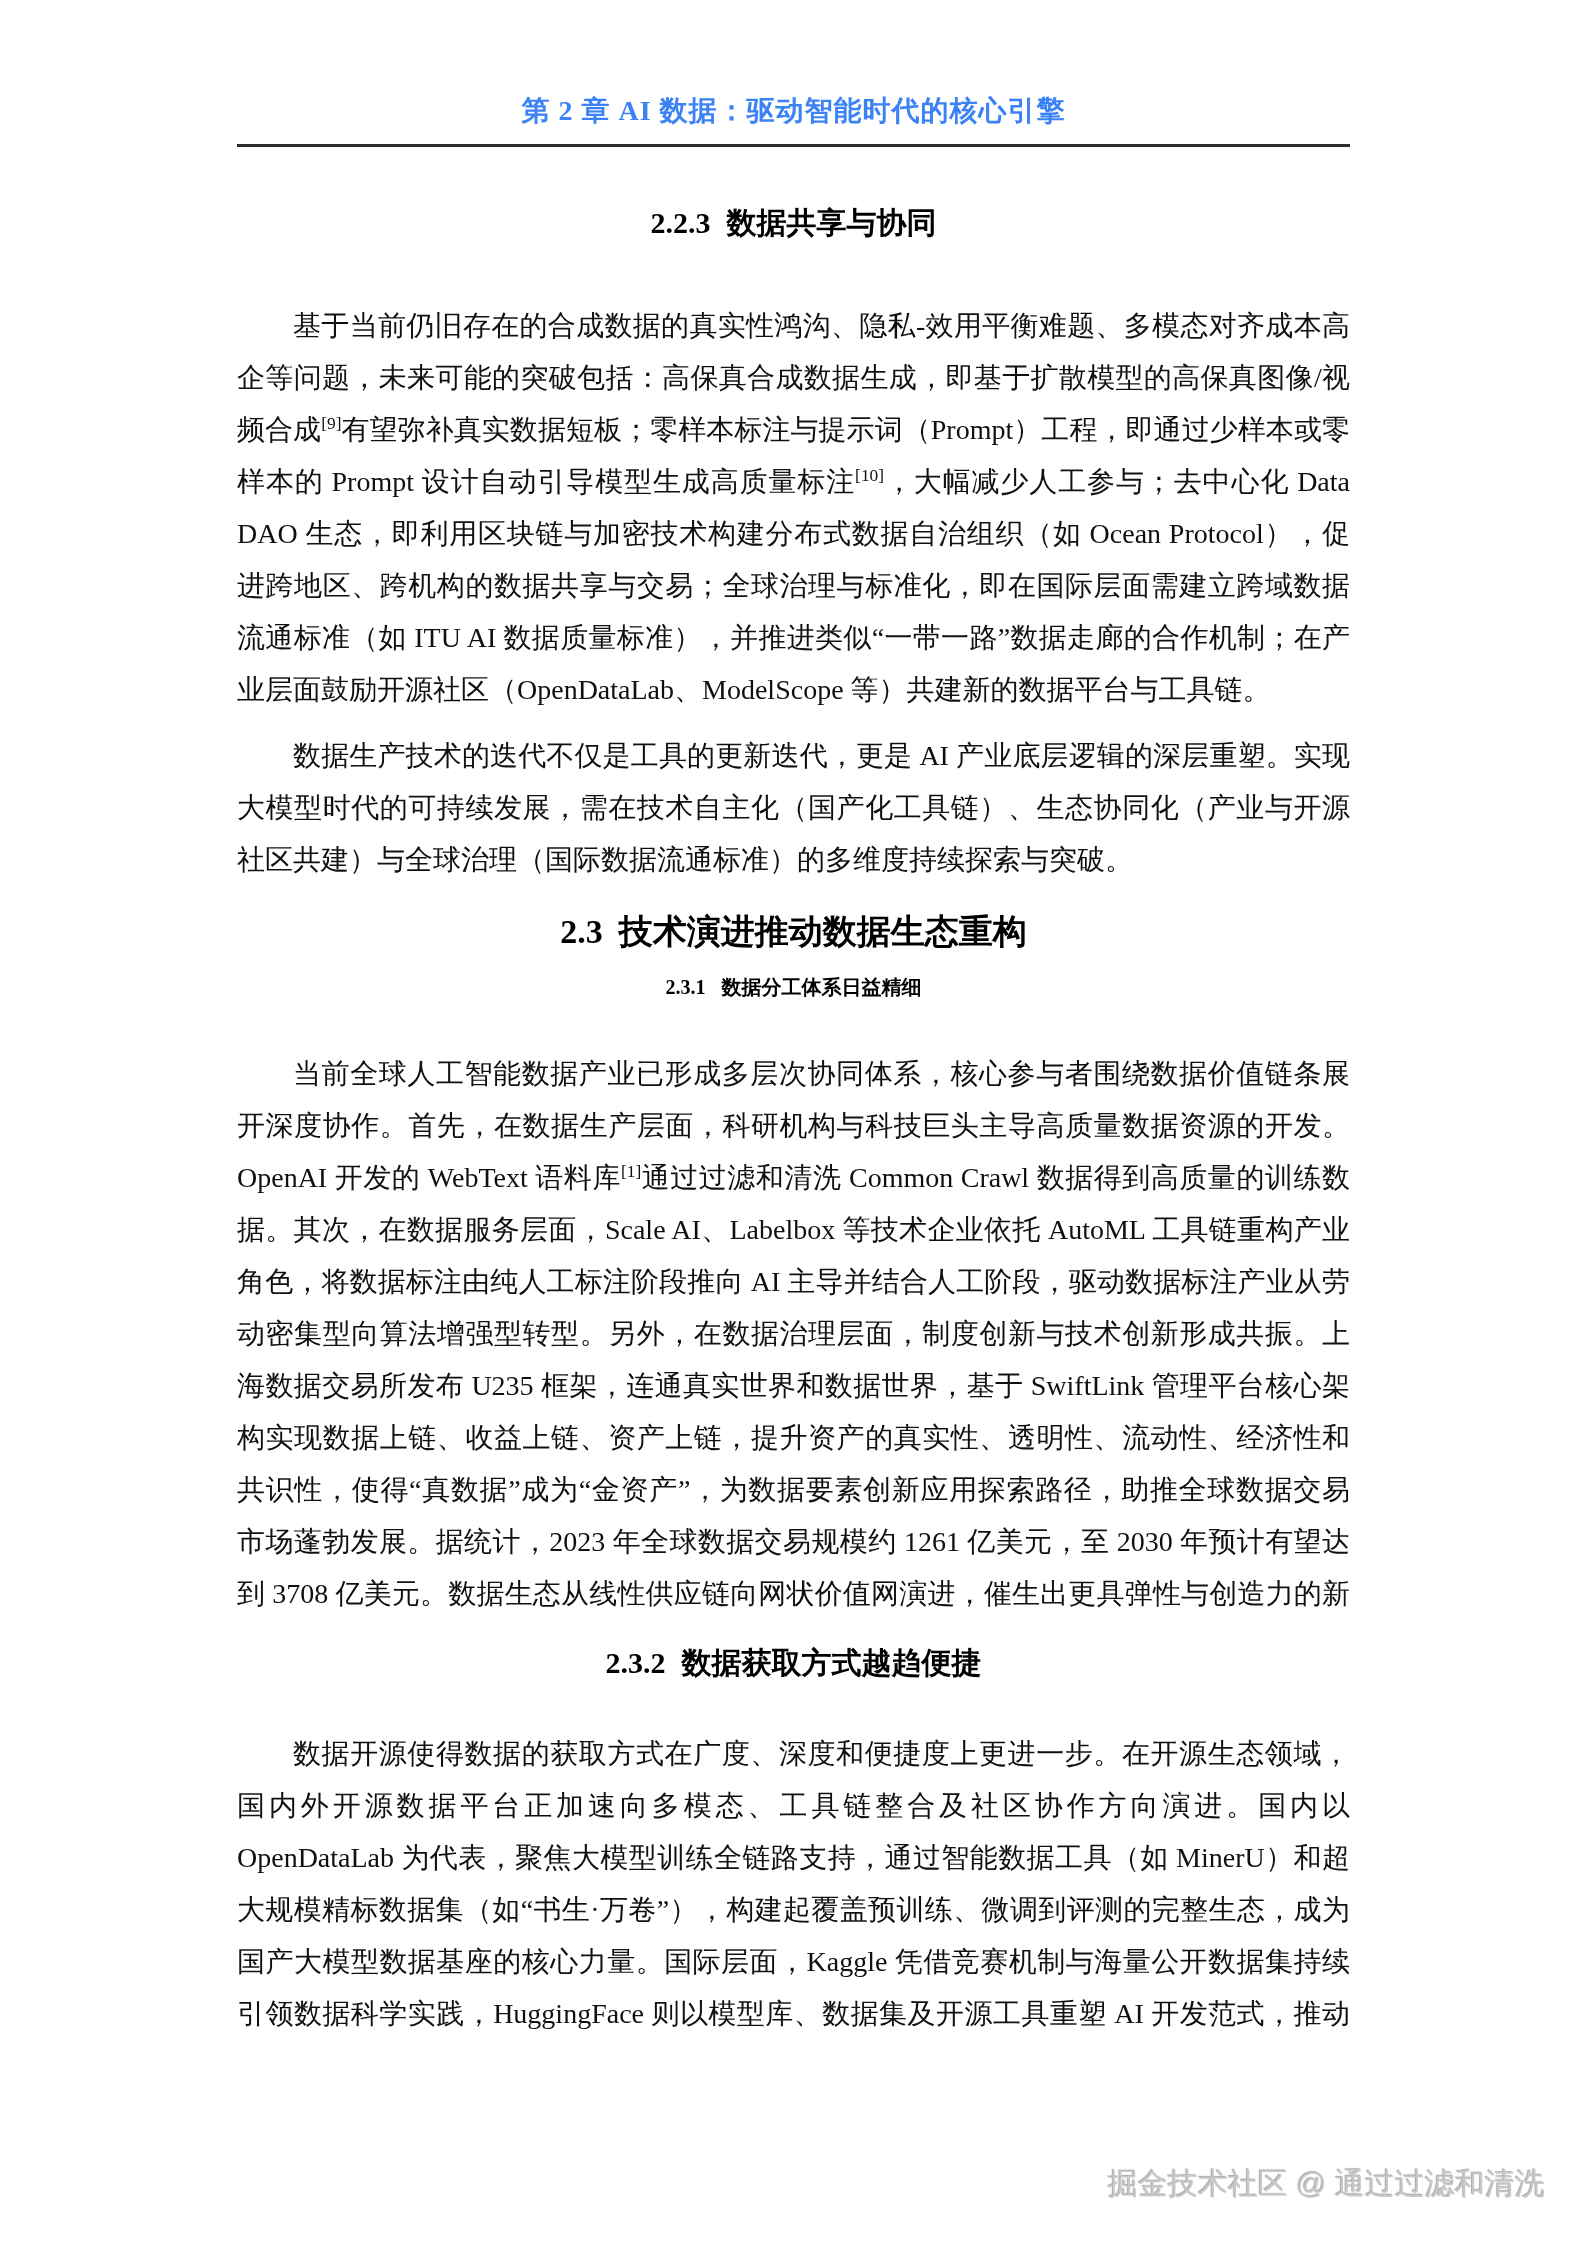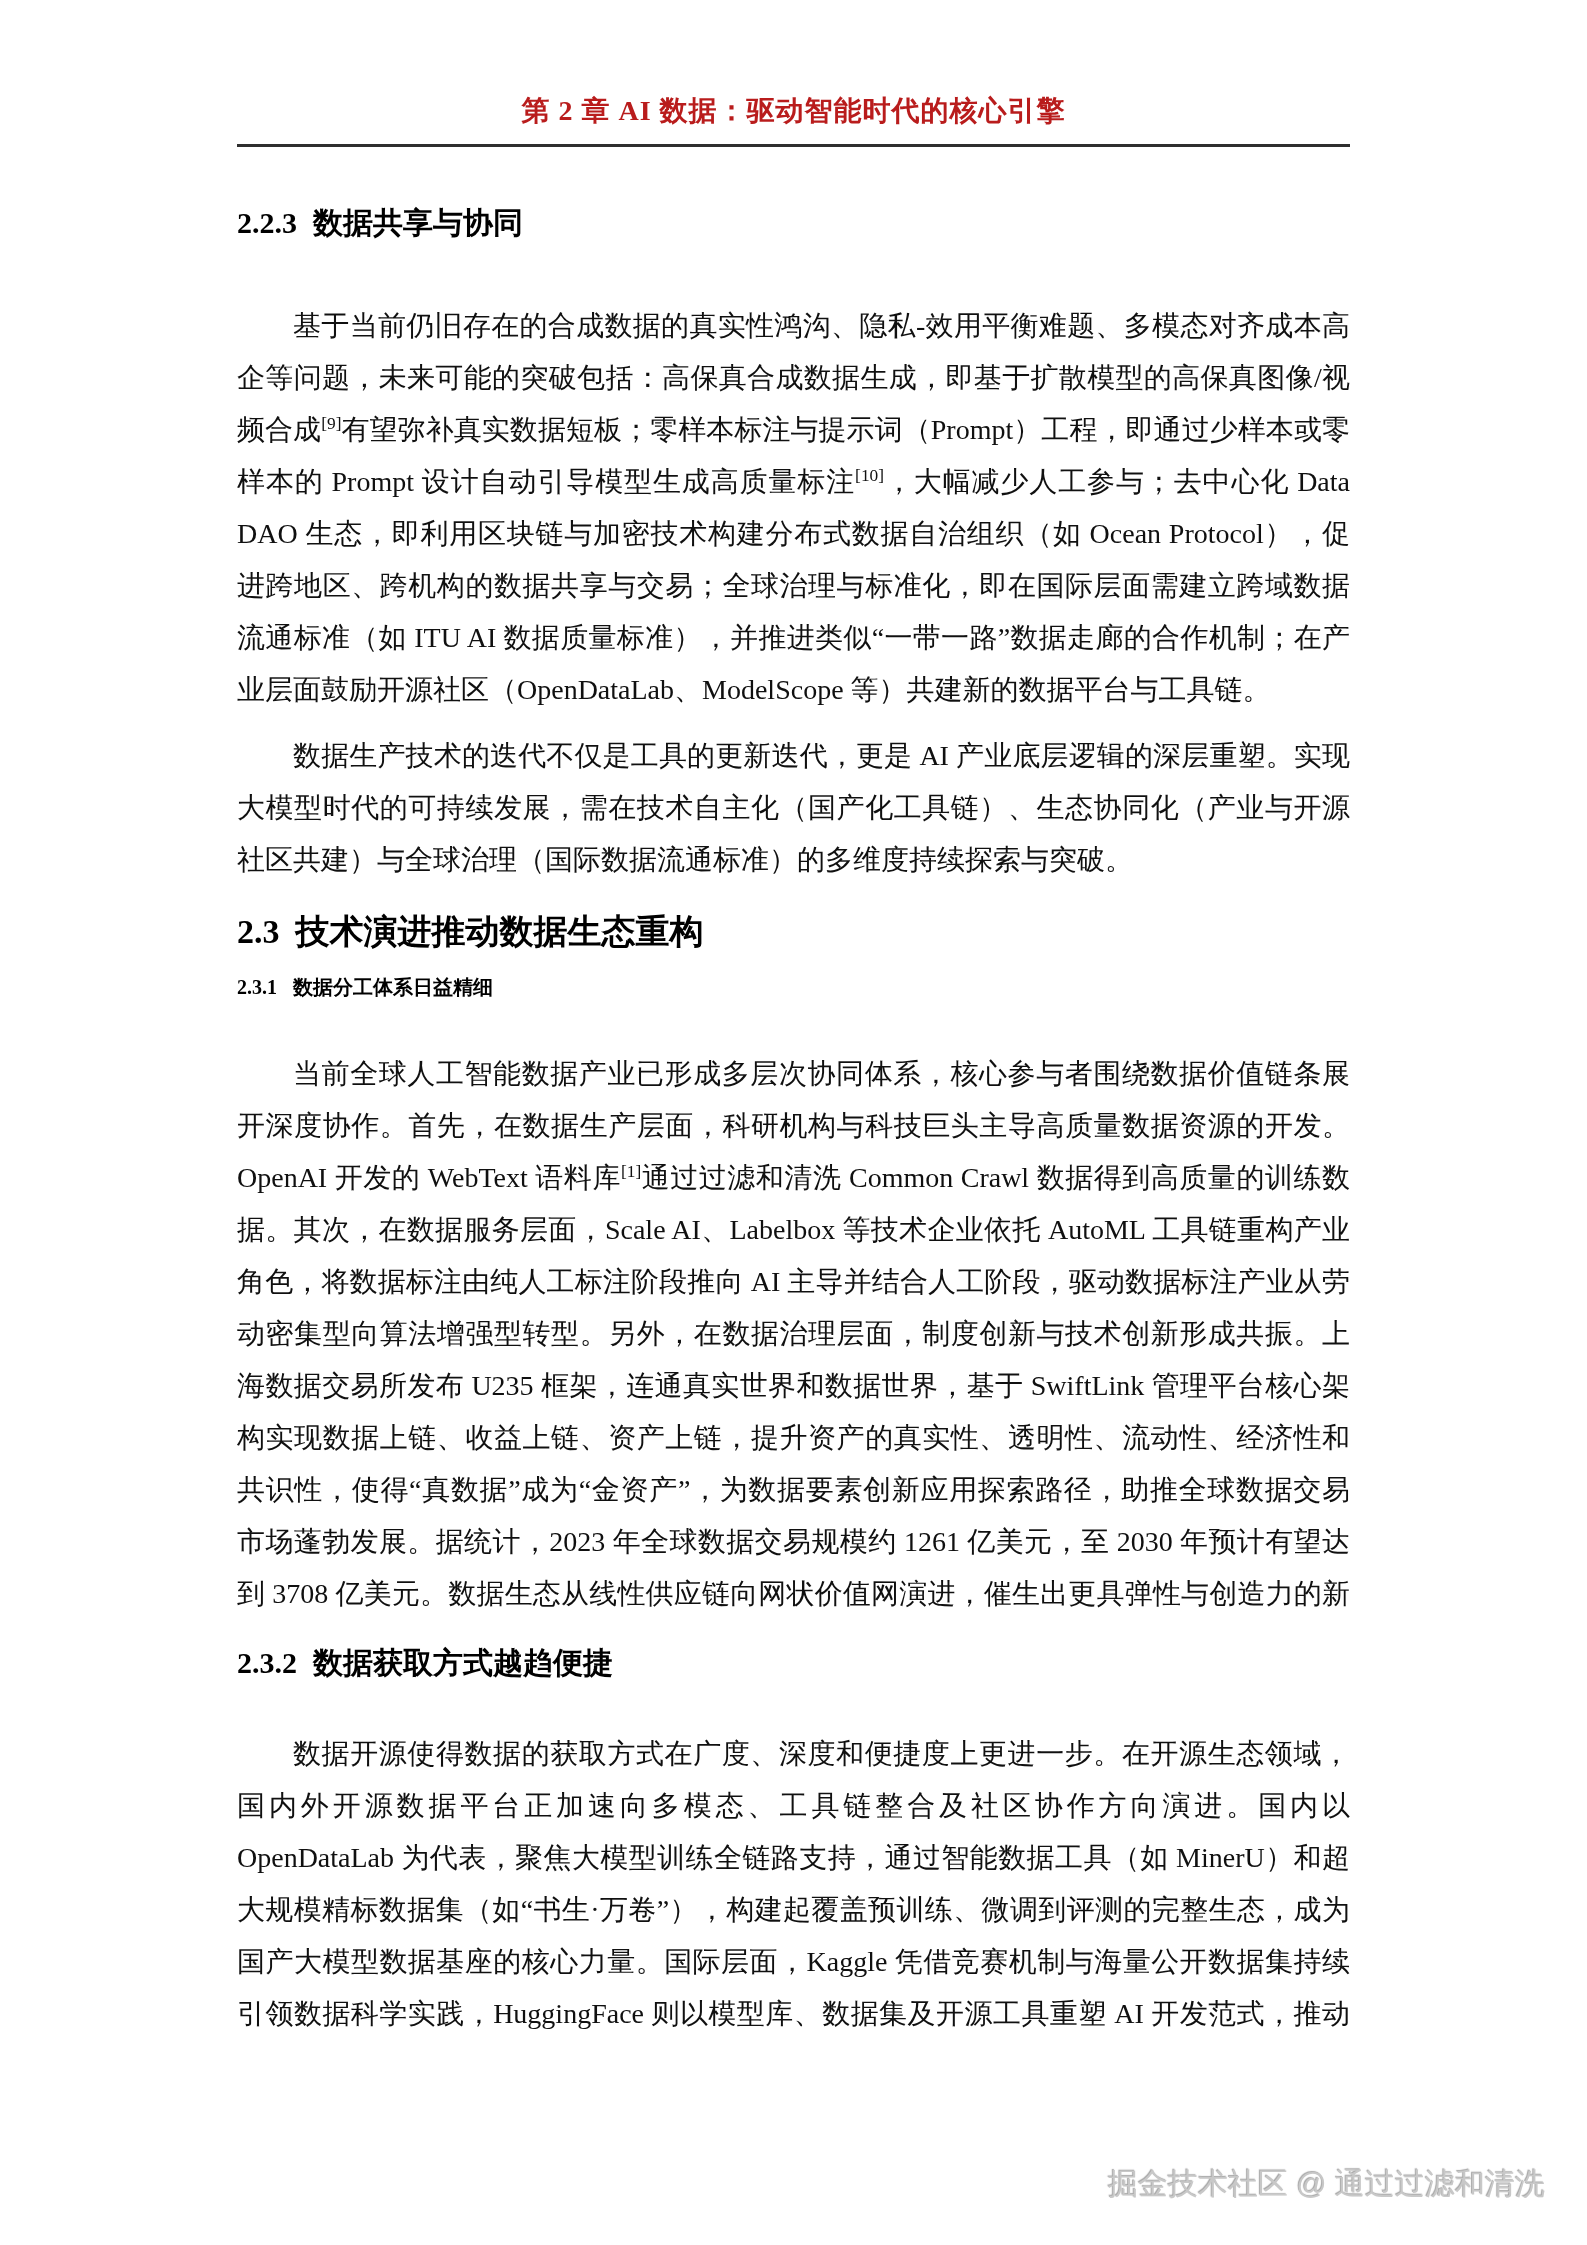--- a/index.html
+++ b/index.html
@@ -13,36 +13,37 @@
     color: #111111;
   }
   .abs { position: absolute; }
 
   
   .chapter-header {
     top: 92px; left: 237px; width: 1113px;
     text-align: center;
     font-size: 28px; font-weight: 700;
     letter-spacing: 1px;
-    color: #b91c1c;
+    color: #3b82f6;
     font-family: "Liberation Serif", "DejaVu Serif", serif;
   }
   .header-rule {
     top: 144px; left: 237px; width: 1113px; height: 3px;
     background: #2e2e2e;
   }
 
   
   .sec-h {
     left: 237px; width: 1113px;
     font-family: "Liberation Sans", "DejaVu Sans", sans-serif;
     font-weight: 700;
     color: #000000;
     line-height: 1.15;
     white-space: nowrap;
+    text-align: center;
   }
   .sec-h .h-num {
     font-family: "Liberation Serif", "DejaVu Serif", serif;
     font-weight: 700;
     margin-right: 16px;
   }
   .h-223 { top: 206px; font-size: 30px; }
   .h-23  { top: 912px; font-size: 34px; }
   .h-231 { top: 976px; font-size: 20px; }
   .h-232 { top: 1646px; font-size: 30px; }

